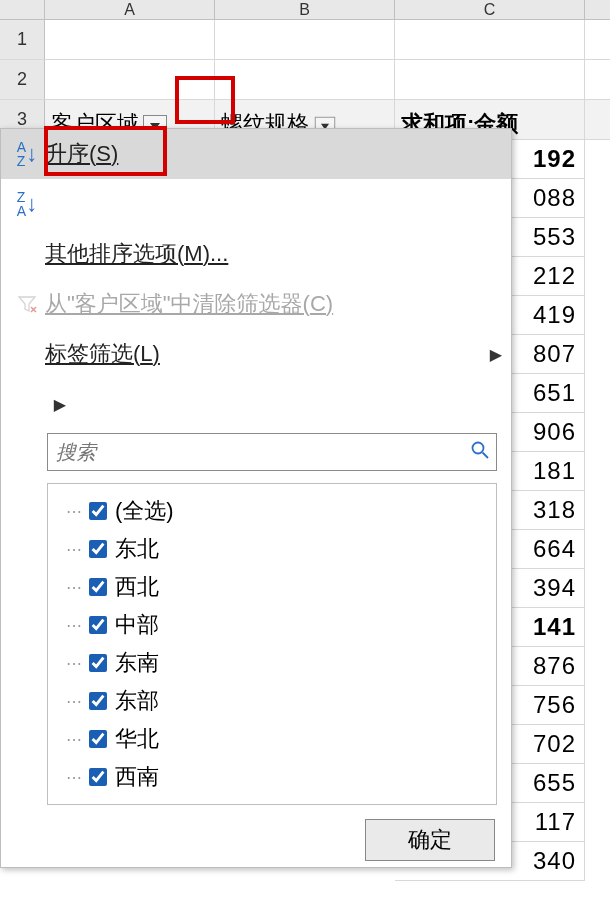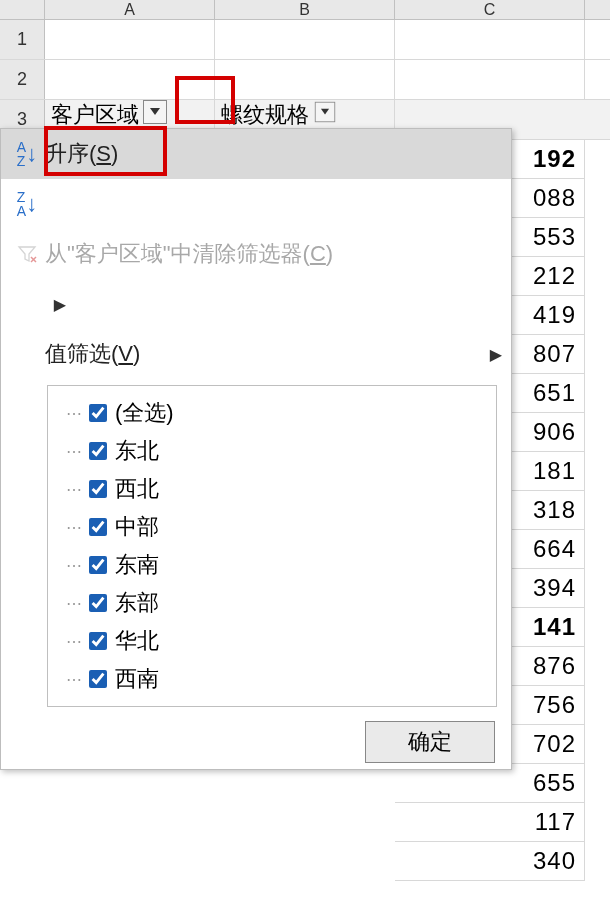--- a/index.html
+++ b/index.html
@@ -15,21 +15,21 @@
   .grid { position: absolute; top: 0; left: 0; width: 610px; }
   .col-headers { display: flex; height: 20px; background: #e8e8e8; border-bottom: 1px solid #c0c0c0; }
   .rowhdr-spacer { width: 45px; border-right: 1px solid #c0c0c0; background: #e8e8e8; }
   .col-h { flex: none; text-align: center; font-size: 16px; color: #333; border-right: 1px solid #c0c0c0; line-height: 20px; }
   .colA { width: 170px; }
   .colB { width: 180px; }
   .colC { width: 190px; }
   .rows { }
   .row { display: flex; height: 40px; border-bottom: 1px solid #d8d8d8; }
   .row-h { width: 45px; background: #e8e8e8; border-right: 1px solid #c0c0c0; text-align: center; font-size: 18px; color: #333; display:flex; align-items:center; justify-content:center;}
-  .cell { border-right: 1px solid #d8d8d8; font-size: 22px; display:flex; align-items:flex-start; padding: 0 6px; }
+  .cell { border-right: 1px solid #d8d8d8; font-size: 22px; display:flex; align-items:flex-end; padding: 0 6px; }
   .cellA { width: 170px; }
   .cellB { width: 180px; }
   .cellC { width: 190px; justify-content: flex-end; }
   .hdr-row { background: #f2f2f2; font-weight: 500; }
   .hdr-row .cell { font-size: 22px; }
   .drop-btn {
     display:inline-flex; align-items:center; justify-content:center;
     width: 24px; height: 24px; border: 1px solid #888; background: #f5f5f5;
     margin-left: 4px;
   }
@@ -60,21 +60,21 @@
     box-shadow: 2px 2px 6px rgba(0,0,0,0.25);
     z-index: 40;
     padding-bottom: 4px;
   }
   .menu-item {
     display: flex; align-items: center;
     height: 50px; font-size: 22px; color: #222;
     padding-left: 8px;
   }
   .menu-item .icon-slot { width: 36px; display:flex; align-items:center; justify-content:center; }
-  .menu-item .label { flex: 1; }
+  .menu-item .label { flex: 1; text-decoration: underline; }
   .menu-item .arrow { width: 30px; color: #333; text-align:center; font-size:16px;}
   .menu-item.highlight { background: #d9d9d9; }
   .menu-item.disabled { color: #a8a8a8; }
   .menu-item.disabled .icon-slot { opacity: 0.5; }
   .u { text-decoration: underline; }
   
   .search-wrap { padding: 4px 14px 6px 46px; }
   .search-box {
     display:flex; align-items:center;
     border: 1px solid #8a8a8a; height: 38px; padding: 0 6px;
@@ -148,20 +148,23 @@
             </svg>
         </span>
       </div>
       <div class="cell cellB">
         <span>螺纹规格</span>
         <span class="drop-btn" style="transform:scale(0.85)">
           <svg viewBox="0 0 10 8">
               <path d="M0 0 L10 0 L5 7 Z" fill="#333"></path>
             </svg>
         </span>
+      </div>
+      <div class="cell cellC bold" style="justify-content:flex-start">
+        <span>求和项:金额</span>
       </div>
     </div>
   </div>
 </div>
 
 <div class="red-box1"></div>
 <div class="red-box2"></div>
 
 <div class="values-col" id="values-col">
     <div class="vrow bold">192</div>
@@ -194,44 +197,61 @@
     <span class="label">
       <span>升序(</span><span class="u">S</span><span>)</span>
     </span>
   </div>
   <div class="menu-item">
     <span class="icon-slot">
       <span class="sort-icon sort-za">Z<br>A</span>
         <span style="color:#2a6fc9">↓</span>
     </span>
   </div>
+  <div class="menu-item">
+    <span class="icon-slot"></span>
+    <span class="label">
+      <span>其他排序选项(</span><span class="u">M</span><span>)...</span>
+    </span>
+  </div>
   <div class="menu-item disabled">
     <span class="icon-slot clear-icon">
       <svg width="20" height="20" viewBox="0 0 20 20">
           <path d="M2 3 L18 3 L12 10 L12 17 L8 15 L8 10 Z" fill="none" stroke="#aaa" stroke-width="1.3"></path>
           <line x1="14" y1="13" x2="19" y2="18" stroke="#c33" stroke-width="1.5"></line>
           <line x1="19" y1="13" x2="14" y2="18" stroke="#c33" stroke-width="1.5"></line>
         </svg>
     </span>
     <span class="label">
       <span>从"客户区域"中清除筛选器(</span><span class="u">C</span><span>)</span>
     </span>
   </div>
   <div class="menu-item">
     <span class="icon-slot"></span>
+    <span class="label">
+      <span>标签筛选(</span><span class="u">L</span><span>)</span>
+    </span>
     <span class="arrow">▶</span>
   </div>
   <div class="menu-item">
     <span class="icon-slot"></span>
-    <span class="label">
-      <span>值筛选(</span><span class="u">V</span><span>)</span>
-    </span>
     <span class="arrow">▶</span>
   </div>
 
+  <div class="search-wrap">
+    <div class="search-box">
+      <input type="text" placeholder="搜索" style="">
+      <span class="sicon">
+        <svg width="20" height="20" viewBox="0 0 20 20">
+            <circle cx="8" cy="8" r="5.5" fill="none" stroke="#2a6fc9" stroke-width="1.8"></circle>
+            <line x1="12.5" y1="12.5" x2="18" y2="18" stroke="#2a6fc9" stroke-width="1.8"></line>
+          </svg>
+      </span>
+    </div>
+  </div>
 
   <div class="tree-wrap" id="tree-wrap">
     <div class="tree-item">
       <span class="dots">⋯</span>
       <input type="checkbox" checked="" style="">
       <span>(全选)</span>
     </div>
   <div class="tree-item">
         <span class="dots">⋯</span>
         <input type="checkbox" checked="" style="">

